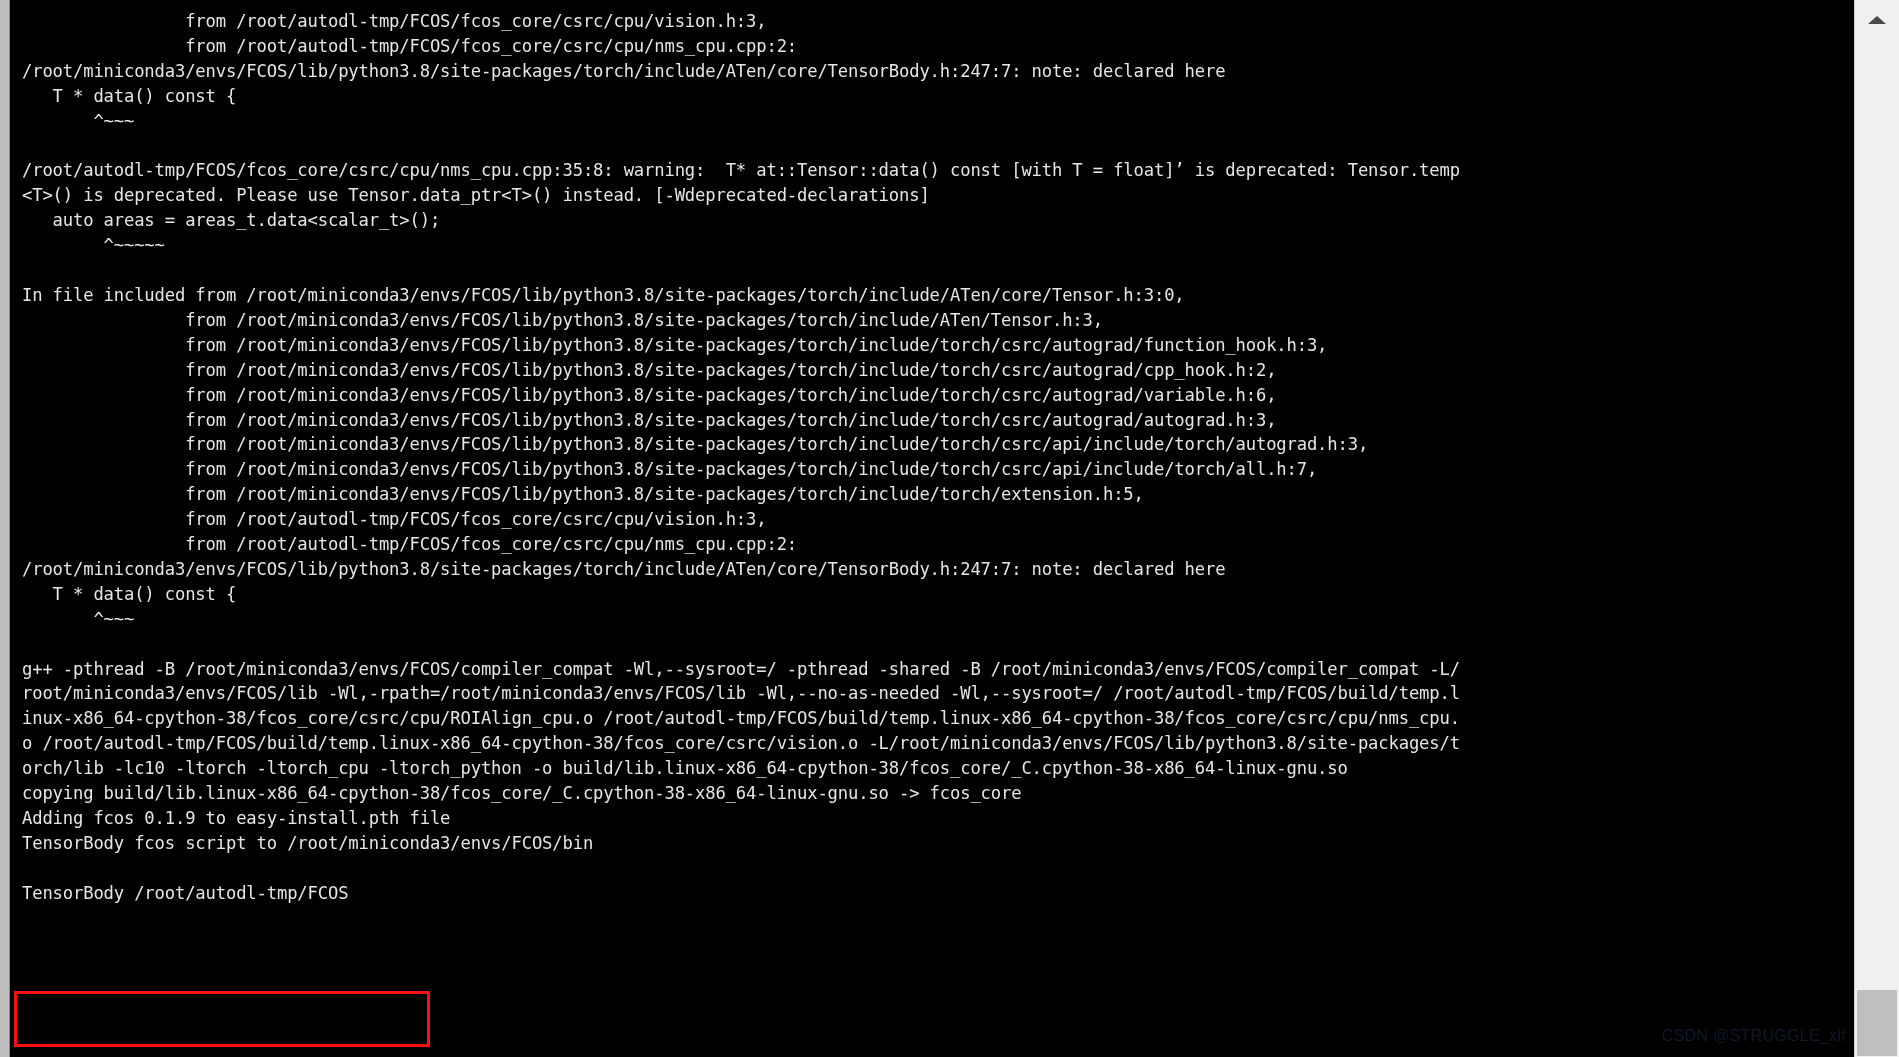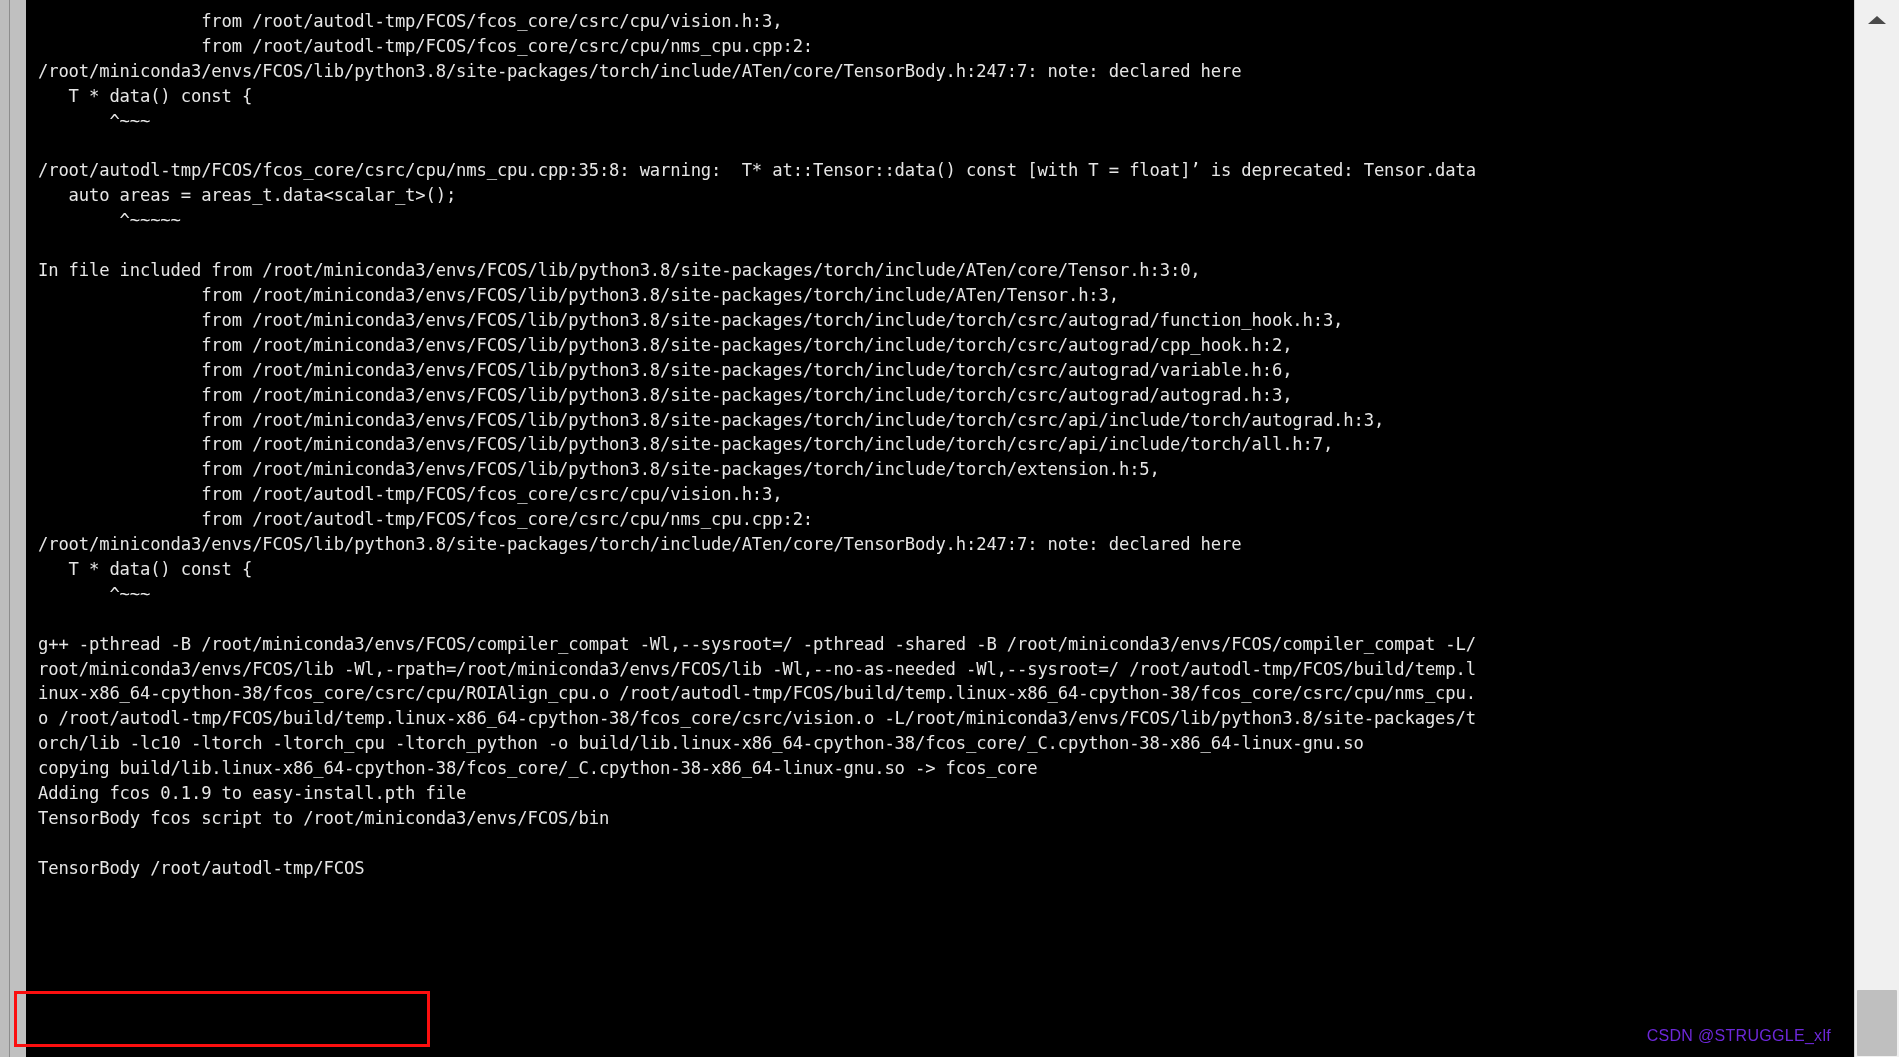--- a/index.html
+++ b/index.html
@@ -37,21 +37,20 @@
   #terminal {
     position: absolute;
     left: 10px;
     top: 0;
     width: 1845px;
     height: 1057px;
     background: #000000;
     overflow: hidden;
     box-sizing: border-box;
     padding: 9px 15px 0 0;
-    margin-left: 16px;
   }
 
   .line {
     color: #e6e6e6;
     font-family: "DejaVu Sans Mono", "Liberation Mono", monospace;
     font-size: 17.2px;
     line-height: 24.9px;
     white-space: pre;
     padding-left: 12px;
     letter-spacing: -0.15px;
@@ -102,23 +101,23 @@
     height: 56px;
     border: 3px solid #fb0f0f;
     box-sizing: border-box;
     pointer-events: none;
     z-index: 5;
   }
 
   
   #watermark {
     position: absolute;
-    right: 68px;
+    right: 53px;
     bottom: 12px;
-    color: #6d28d9;
+    color: #0f172a;
     font-family: "Liberation Sans", sans-serif;
     font-size: 16px;
     letter-spacing: 0.3px;
     z-index: 6;
     white-space: nowrap;
   }
 </style>
 </head>
 <body>
 
@@ -127,21 +126,22 @@
   <div id="left-gutter"></div>
 
   <div id="terminal">
     <div id="terminal-lines">
         <div class="line">                from /root/autodl-tmp/FCOS/fcos_core/csrc/cpu/vision.h:3,</div>
         <div class="line">                from /root/autodl-tmp/FCOS/fcos_core/csrc/cpu/nms_cpu.cpp:2:</div>
         <div class="line">/root/miniconda3/envs/FCOS/lib/python3.8/site-packages/torch/include/ATen/core/TensorBody.h:247:7: note: declared here</div>
         <div class="line">   T * data() const {</div>
         <div class="line">       ^~~~</div>
         <div class="line blank">&nbsp;</div>
-        <div class="line">/root/autodl-tmp/FCOS/fcos_core/csrc/cpu/nms_cpu.cpp:35:8: warning:  T* at::Tensor::data() const [with T = float]’ is deprecated: Tensor.data</div>
+        <div class="line">/root/autodl-tmp/FCOS/fcos_core/csrc/cpu/nms_cpu.cpp:35:8: warning:  T* at::Tensor::data() const [with T = float]’ is deprecated: Tensor.temp</div>
+        <div class="line">&lt;T&gt;() is deprecated. Please use Tensor.data_ptr&lt;T&gt;() instead. [-Wdeprecated-declarations]</div>
         <div class="line">   auto areas = areas_t.data&lt;scalar_t&gt;();</div>
         <div class="line">        ^~~~~~</div>
         <div class="line blank">&nbsp;</div>
         <div class="line">In file included from /root/miniconda3/envs/FCOS/lib/python3.8/site-packages/torch/include/ATen/core/Tensor.h:3:0,</div>
         <div class="line">                from /root/miniconda3/envs/FCOS/lib/python3.8/site-packages/torch/include/ATen/Tensor.h:3,</div>
         <div class="line">                from /root/miniconda3/envs/FCOS/lib/python3.8/site-packages/torch/include/torch/csrc/autograd/function_hook.h:3,</div>
         <div class="line">                from /root/miniconda3/envs/FCOS/lib/python3.8/site-packages/torch/include/torch/csrc/autograd/cpp_hook.h:2,</div>
         <div class="line">                from /root/miniconda3/envs/FCOS/lib/python3.8/site-packages/torch/include/torch/csrc/autograd/variable.h:6,</div>
         <div class="line">                from /root/miniconda3/envs/FCOS/lib/python3.8/site-packages/torch/include/torch/csrc/autograd/autograd.h:3,</div>
         <div class="line">                from /root/miniconda3/envs/FCOS/lib/python3.8/site-packages/torch/include/torch/csrc/api/include/torch/autograd.h:3,</div>

